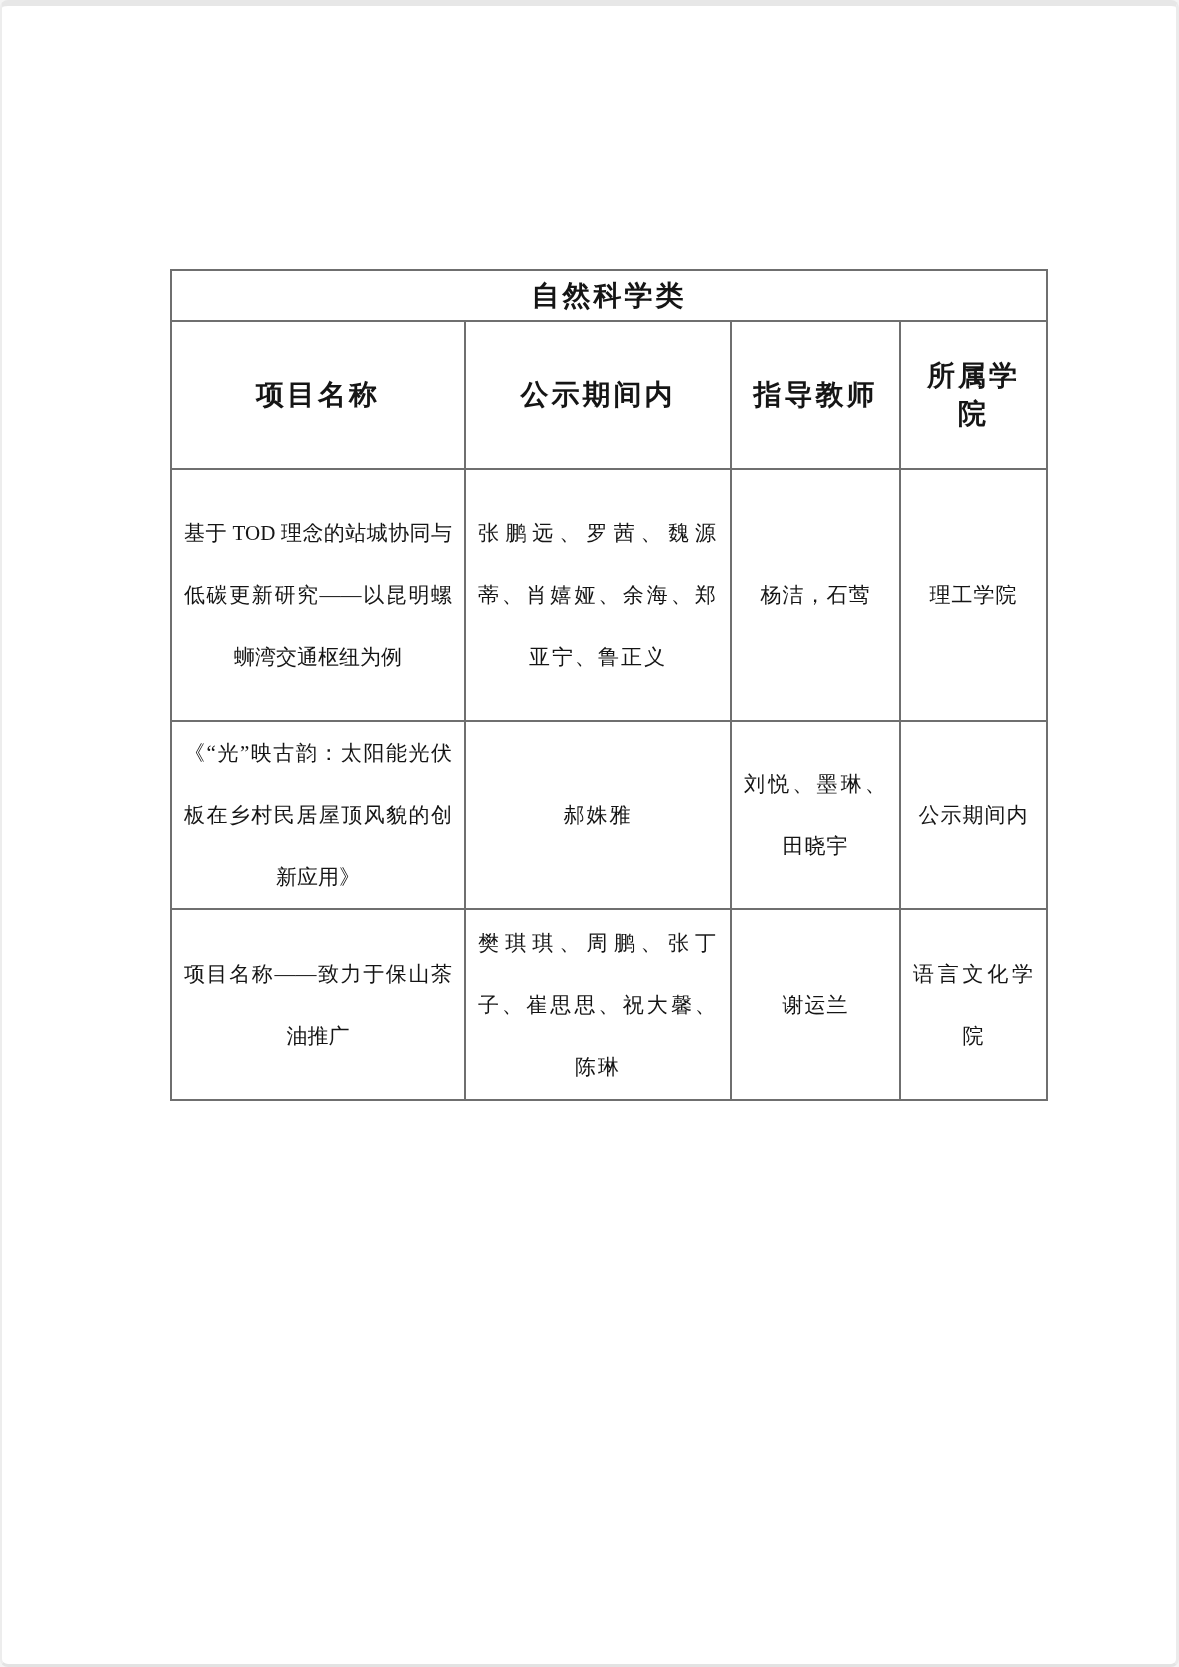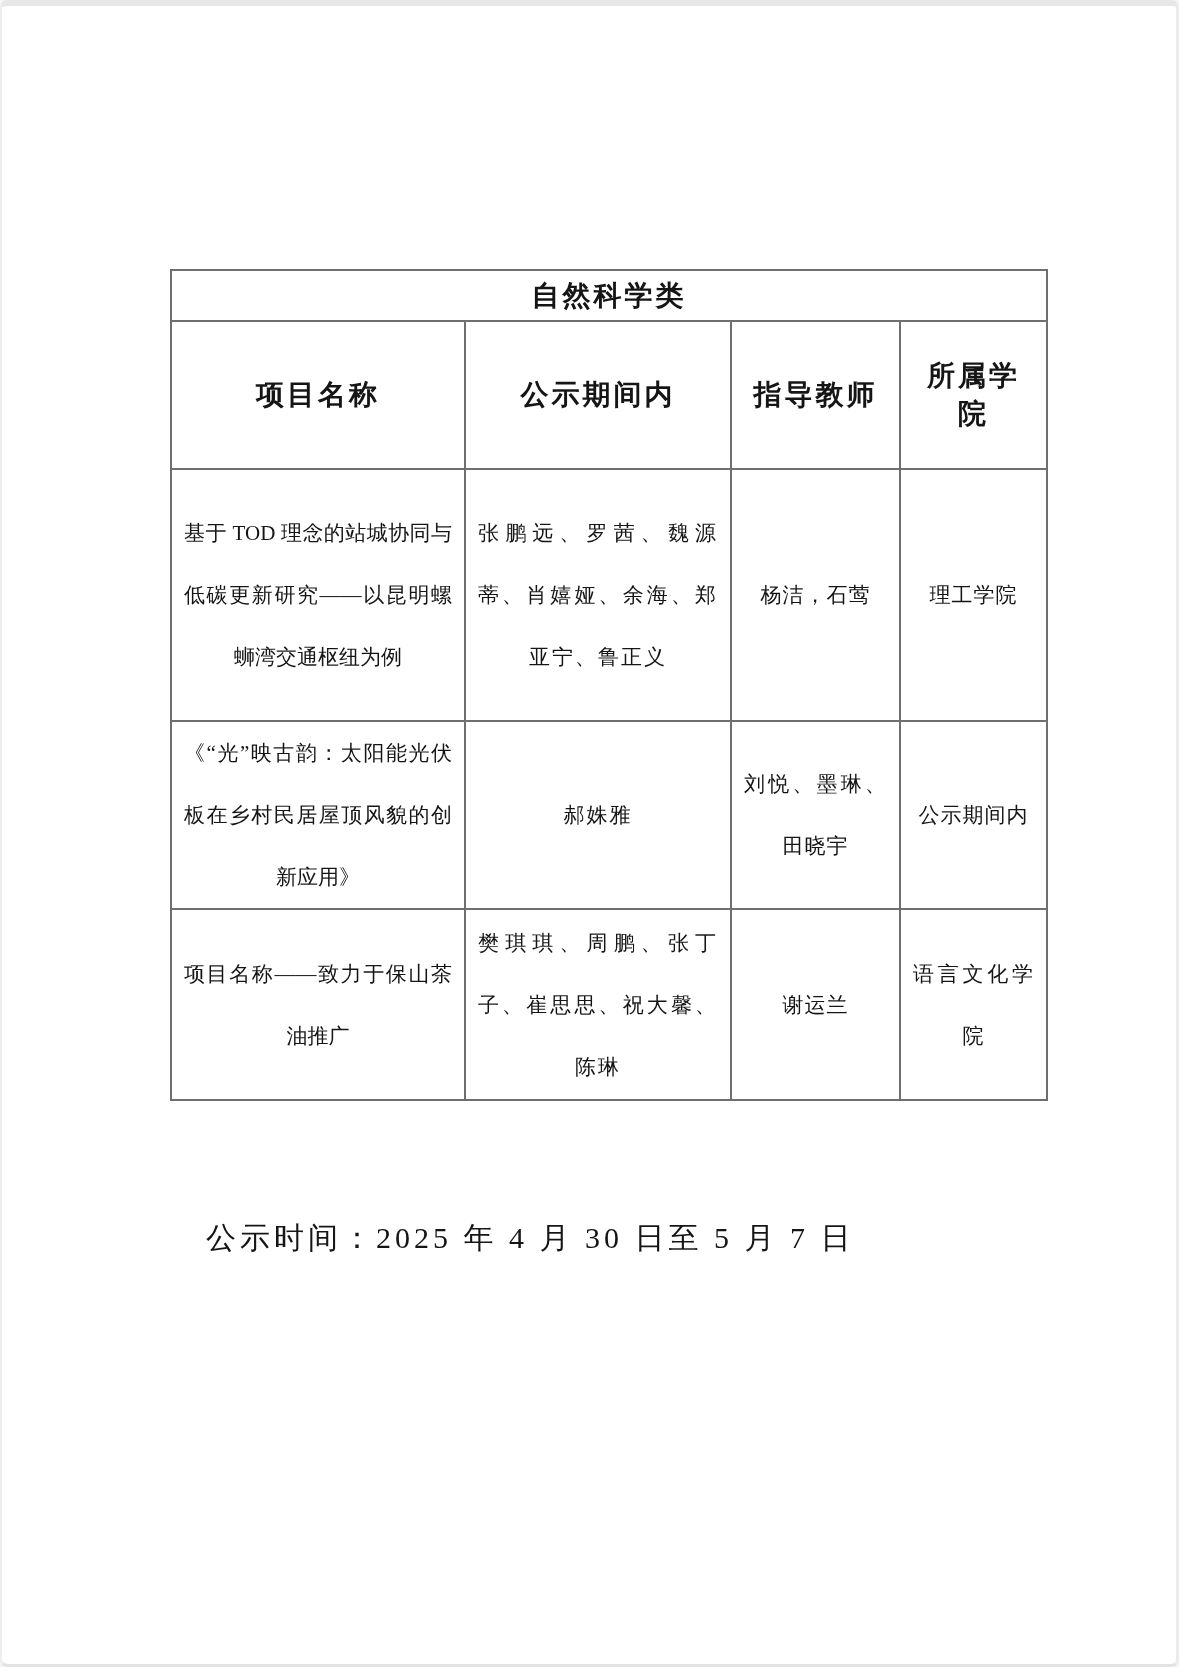--- a/index.html
+++ b/index.html
@@ -122,16 +122,15 @@
       <tr class="data-row row-3">
         <td class="col-project">项目名称——致力于保山茶油推广</td>
         <td class="col-members">樊琪琪、周鹏、张丁子、崔思思、祝大馨、陈琳</td>
         <td class="col-advisor">谢运兰</td>
         <td class="col-college">语言文化学院</td>
       </tr>
     </tbody>
   </table>
 
   <div class="footer-text">
-    <p class="p-date">公示时间：2025 年 4 月 30 日至 5 月 7 日</p>
   </div>
 
 </div>
 
 </body></html>

